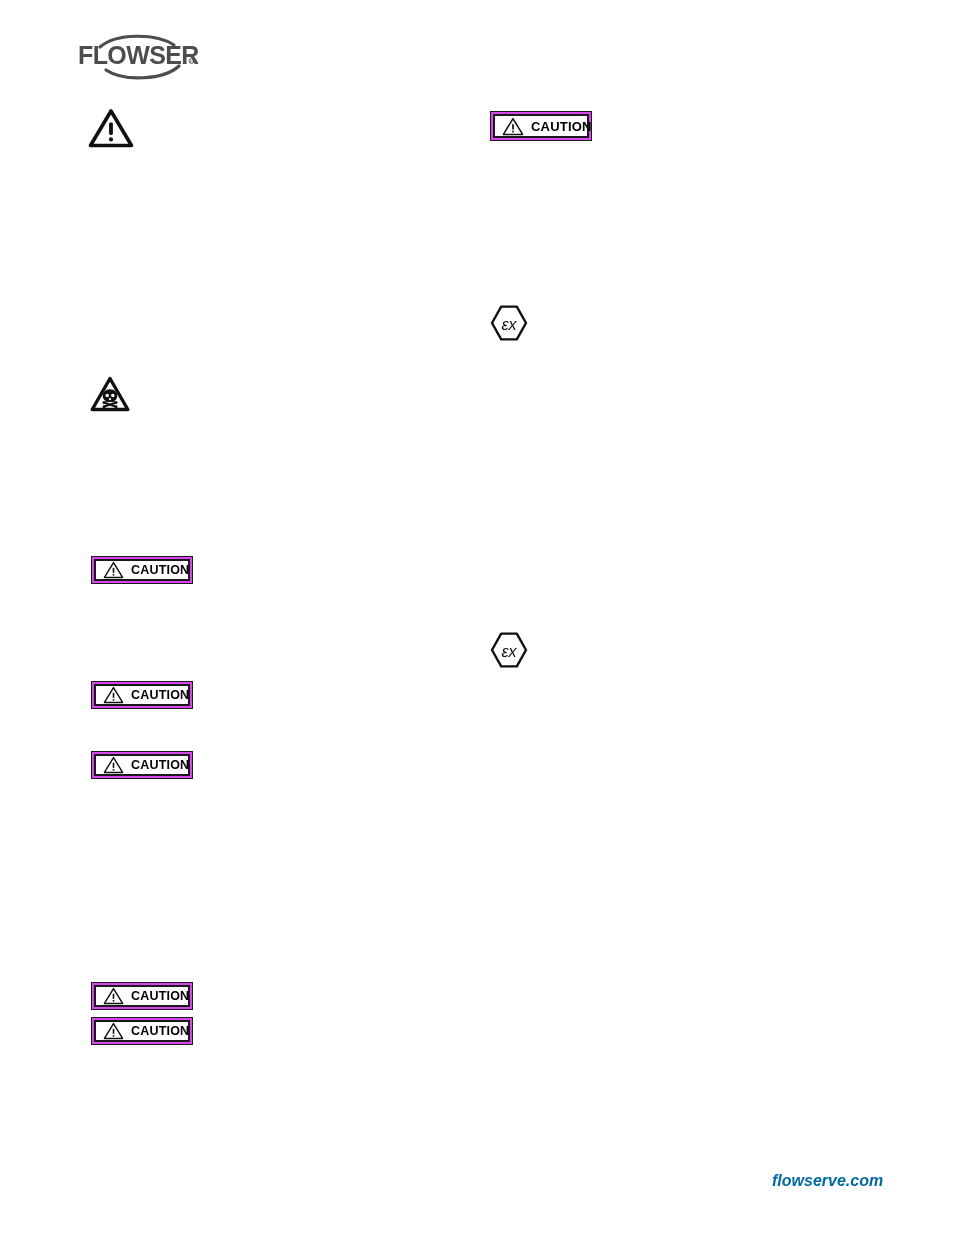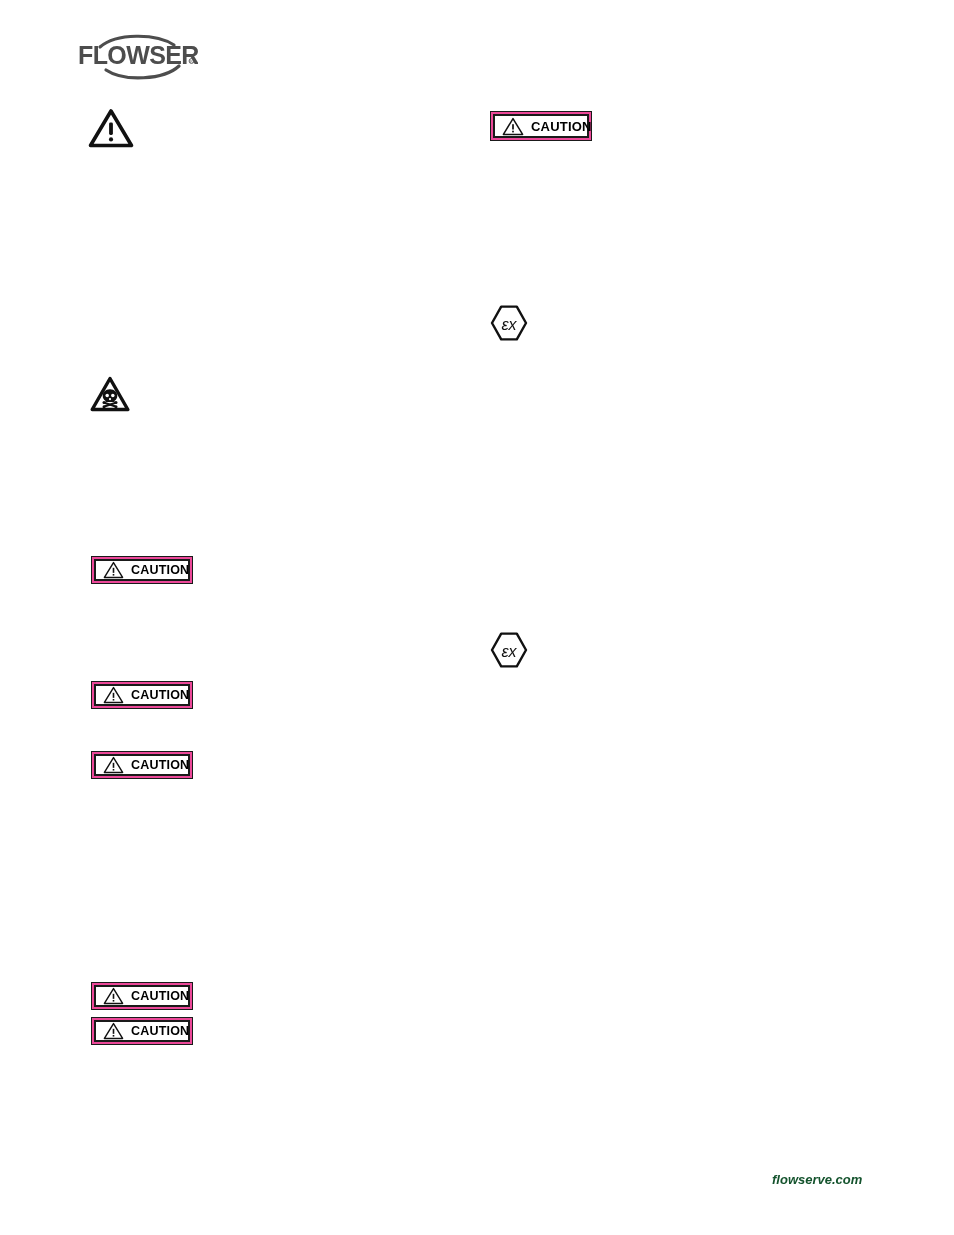--- a/index.html
+++ b/index.html
@@ -32,21 +32,21 @@
   
   .tri-icon {
     position: absolute;
   }
   .tri-icon svg { display: block; }
 
   
   .caution-box {
     position: absolute;
     box-sizing: border-box;
-    background: #ec4899;
+    background: #d946ef;
     border: 1px solid #1a1a1a;
     padding: 2px;
   }
   .caution-inner {
     box-sizing: border-box;
     border: 2px solid #1a1a1a;
     background: #ffffff;
     height: 100%;
     display: flex;
     align-items: center;
@@ -74,22 +74,22 @@
   
   .ex-mark { position: absolute; }
   .ex-mark svg { display: block; }
 
   
   .footer-url {
     position: absolute;
     font-family: "Liberation Sans", sans-serif;
     font-style: italic;
     font-weight: bold;
-    font-size: 13px;
-    color: #14532d;
+    font-size: 16px;
+    color: #0369a1;
     white-space: nowrap;
   }
 </style>
 </head>
 <body>
 
 <div id="page">
 
   <div class="logo">
     <svg width="120" height="52" viewBox="0 0 120 52" xmlns="http://www.w3.org/2000/svg">

